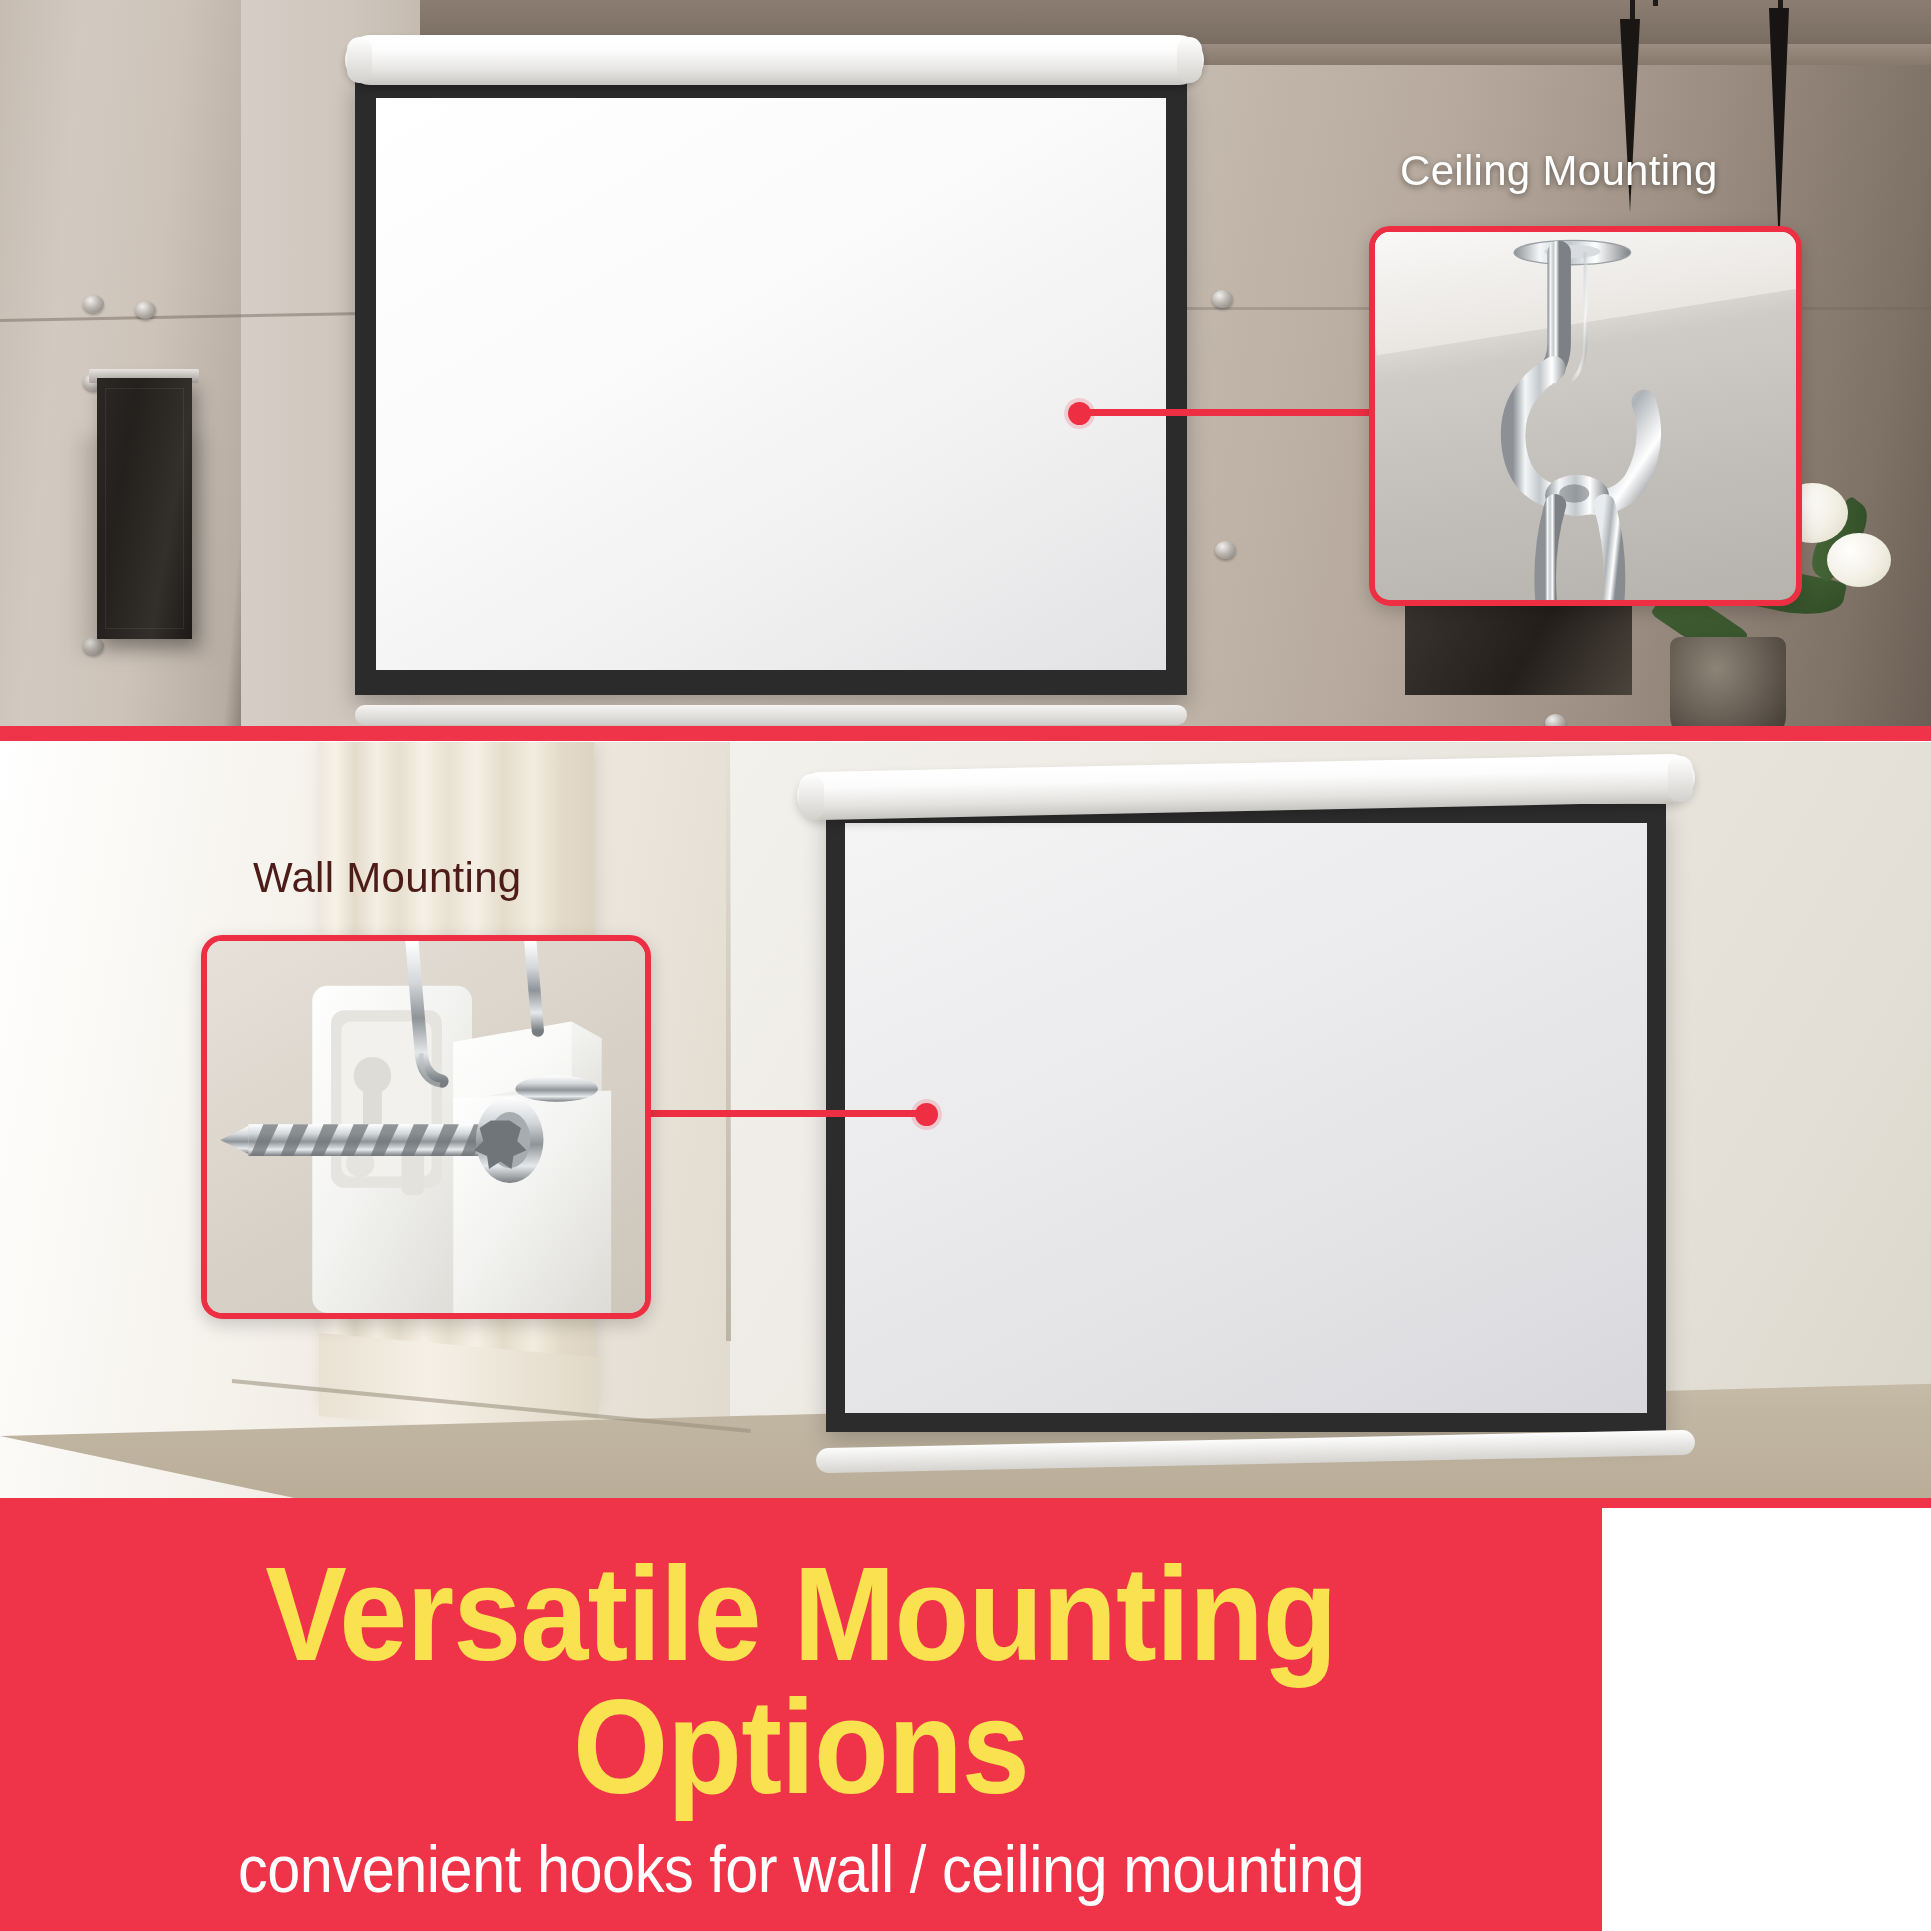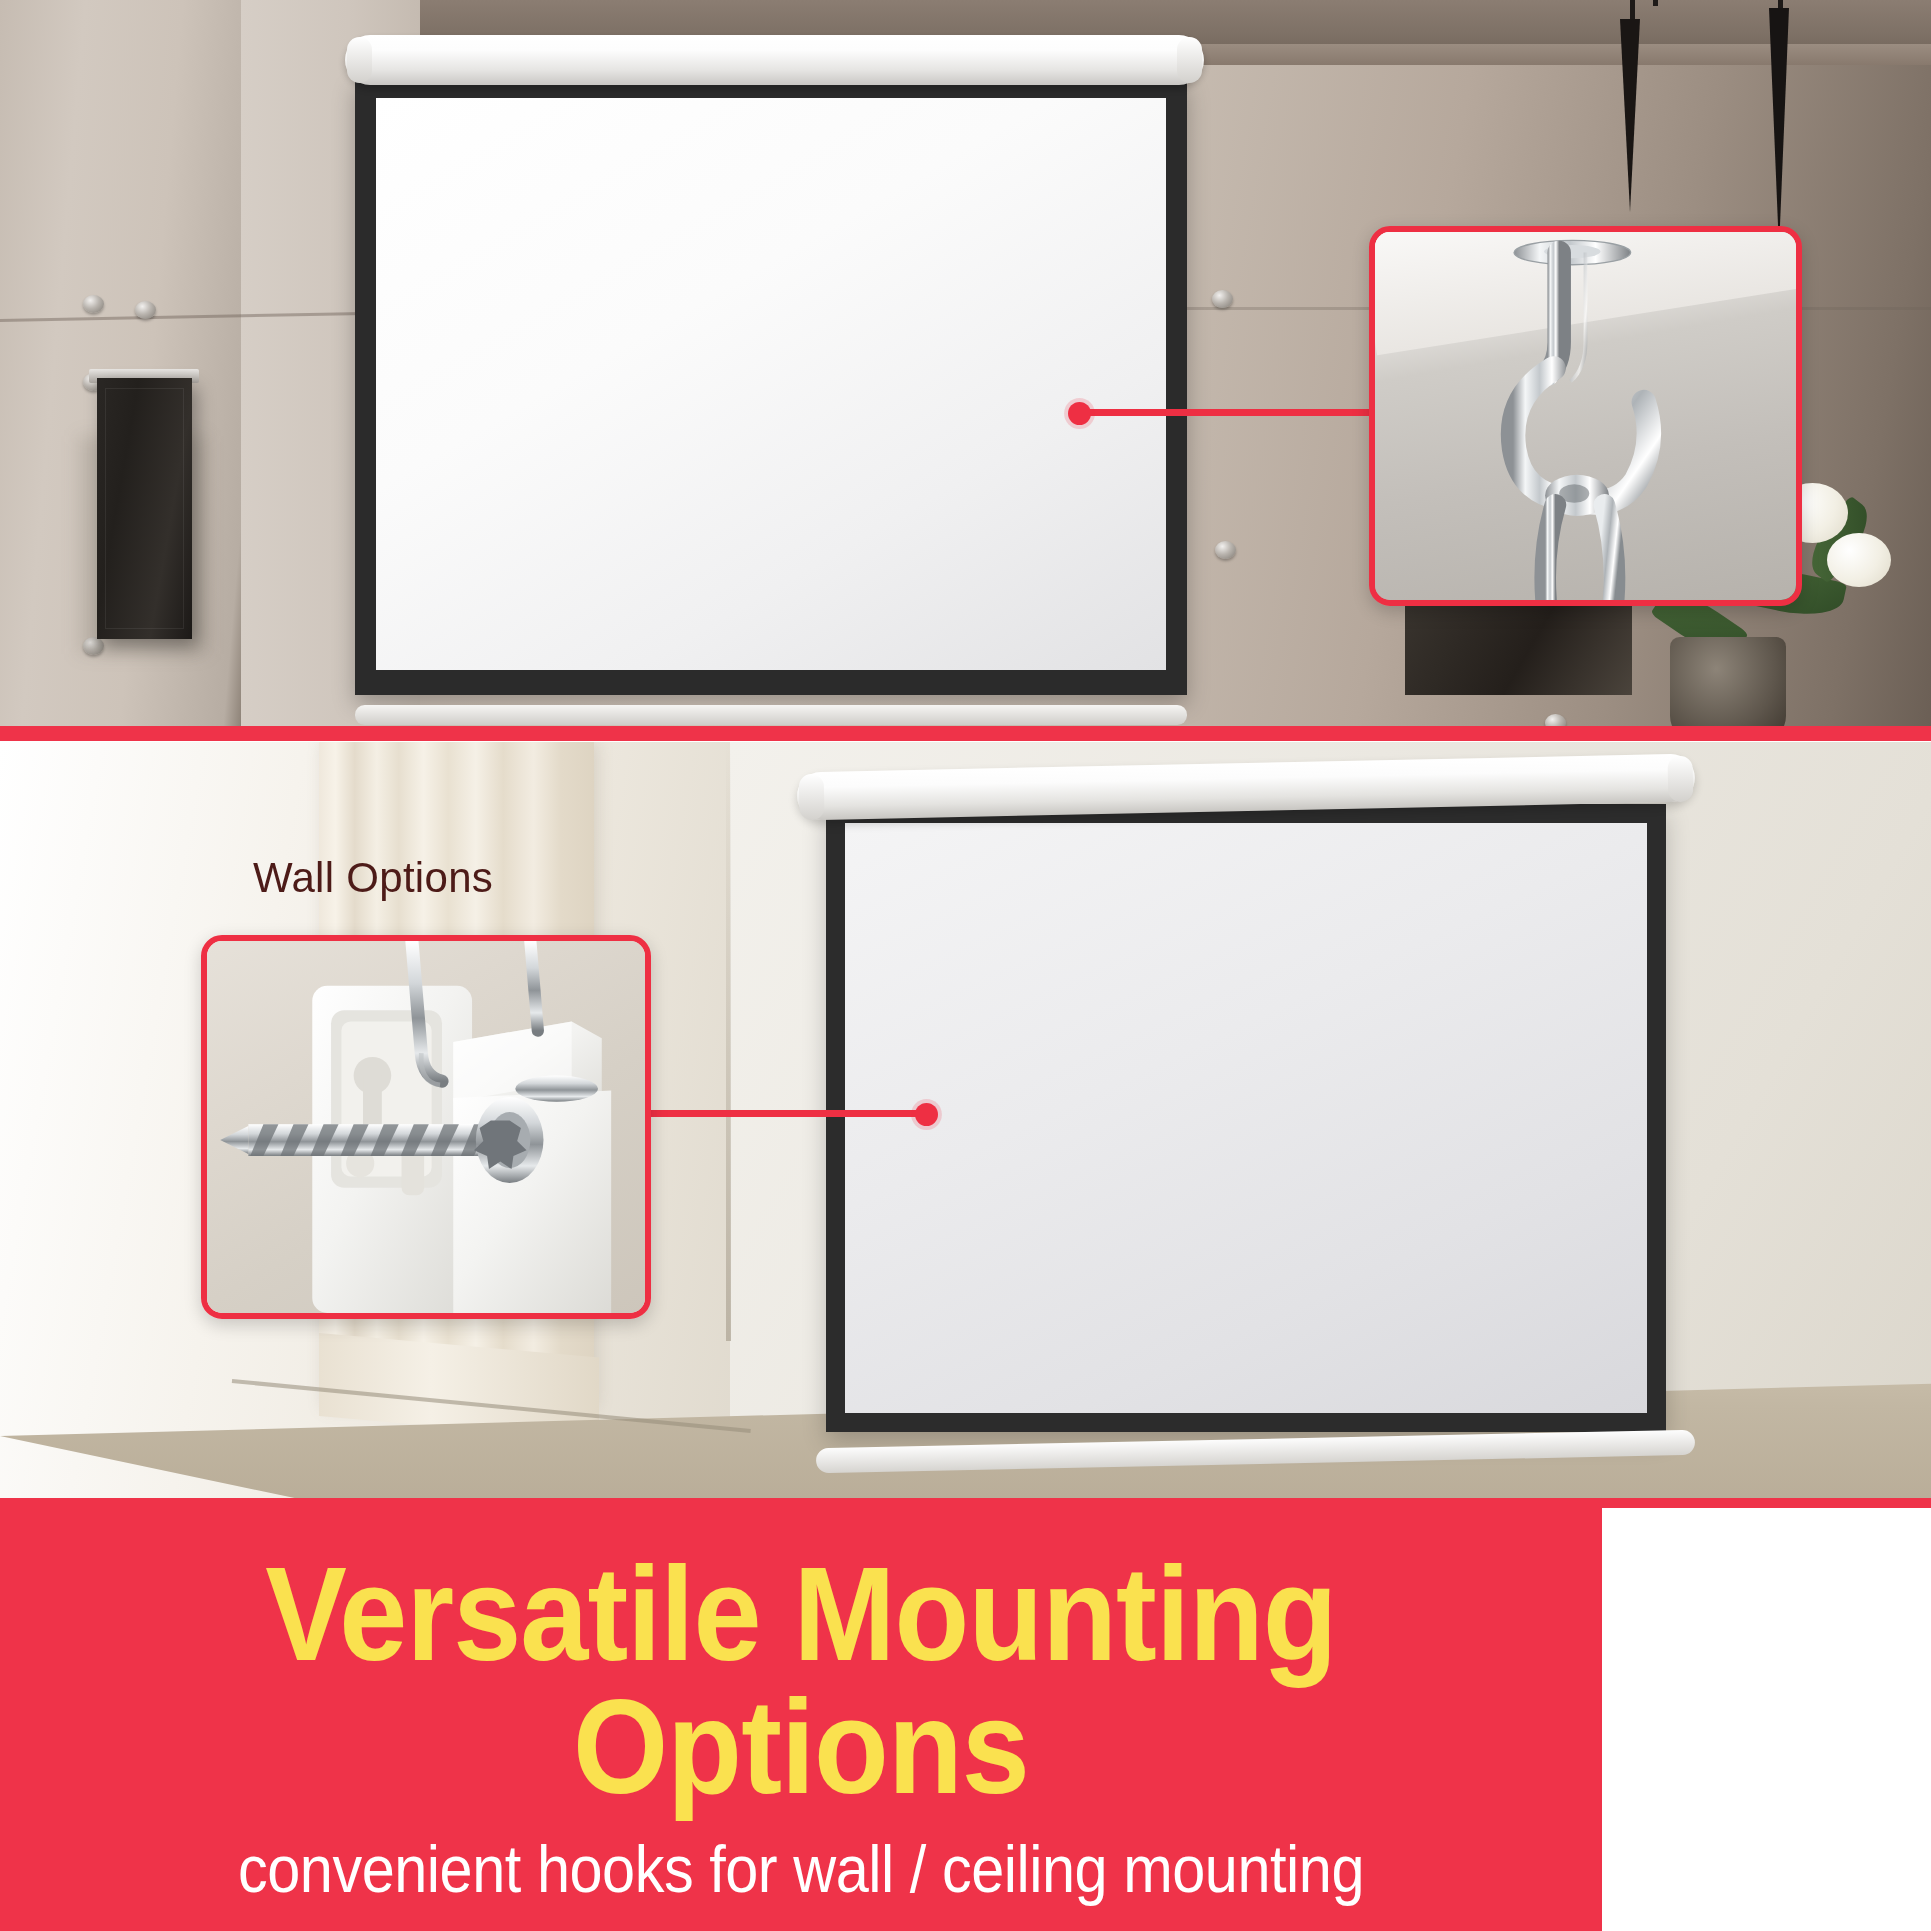--- a/index.html
+++ b/index.html
@@ -351,20 +351,21 @@
       <path d="M286 182 Q300 226 278 266 Q258 296 218 288" stroke="url(#chrome2)" stroke-width="26" fill="none" stroke-linecap="round"></path>
 
       <ellipse cx="215" cy="282" rx="34" ry="22" fill="url(#chrome)"></ellipse>
       <ellipse cx="212" cy="280" rx="16" ry="10" fill="#6e7276" opacity=".55"></ellipse>
 
       <path d="M192 292 Q178 340 182 394" stroke="url(#chrome)" stroke-width="23" fill="none" stroke-linecap="round"></path>
       <path d="M244 292 Q258 340 254 394" stroke="url(#chrome2)" stroke-width="23" fill="none" stroke-linecap="round"></path>
     </svg>
   </div>
 
+  <div class="label-ceiling">Ceiling Mounting</div>
 
   <div class="divider-top"></div>
 
   <div class="panel-wall">
     <div class="wall-back"></div>
     <div class="wall-corner"></div>
     <div class="corner-edge"></div>
     <div class="curtain"></div>
     <div class="curtain-hem"></div>
     <div class="floor"></div>
@@ -438,21 +439,21 @@
 
         <path d="M44 198 L14 213 L44 228 Z" fill="url(#steel)"></path>
       </g>
 
       <ellipse cx="322" cy="213" rx="36" ry="46" fill="url(#steel)"></ellipse>
       <ellipse cx="322" cy="213" rx="22" ry="30" fill="#a7acb0"></ellipse>
       <path d="M322 192 l12 8 -4 14 10 10 -14 6 -2 14 -12 -8 -12 8 -2 -14 -14 -6 10 -10 -4 -14 12 -8 z" fill="#70757a"></path>
     </svg>
   </div>
 
-  <div class="label-wall">Wall  Options</div>
+  <div class="label-wall">Wall  Mounting</div>
 
   <div class="divider-bottom"></div>
   <div class="banner">
     <div class="banner-title">Versatile Mounting Options</div>
     <div class="banner-sub">convenient hooks for wall / ceiling mounting</div>
   </div>
 
 </div>
 
 

